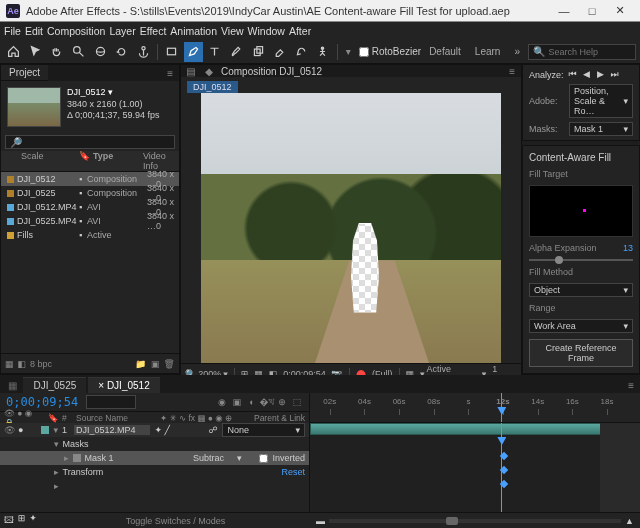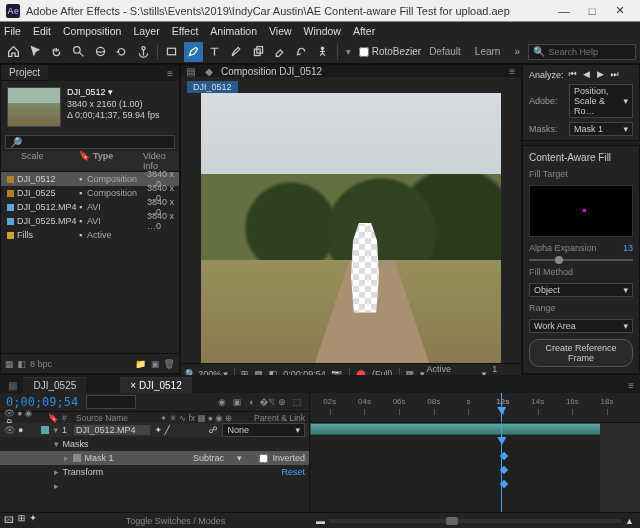--- a/index.html
+++ b/index.html
@@ -1,21 +1,21 @@
 <!DOCTYPE html>
 <html><head>
 <meta charset="utf-8">
 <style>
   * { box-sizing: border-box; margin: 0; padding: 0; }
   body { background: #1e1e1e; font-family: "Segoe UI", Tahoma, sans-serif; font-size: 10px; color: #ccc; overflow: hidden; width: 640px; height: 528px; }
   .titlebar { background: #f0f0f0; color: #333; height: 22px; display: flex; align-items: center; padding: 0 6px; border-bottom: 1px solid #888; }
   .titlebar .icon { width: 14px; height: 14px; background: #1e1e2e; border-radius: 2px; color: #a28eee; display: flex; align-items: center; justify-content: center; font-size: 9px; font-weight: bold; margin-right: 6px; }
   .titlebar .title { flex: 1; font-size: 11px; }
   .winbtn { width: 28px; height: 22px; display: flex; align-items: center; justify-content: center; font-size: 11px; }
-  .menubar { background: #232323; height: 18px; display: flex; align-items: center; padding: 0 4px; gap: 12px; font-size: 10.5px; }
+  .menubar { background: #232323; height: 18px; display: flex; align-items: center; padding: 0 4px; gap: 4px; font-size: 10.5px; }
   .menubar span { color: #ddd; }
   .toolbar { background: #232323; height: 24px; display: flex; align-items: center; padding: 0 4px; gap: 2px; border-bottom: 1px solid #111; }
   .toolbtn { width: 20px; height: 20px; display: flex; align-items: center; justify-content: center; color: #ccc; font-size: 12px; }
   .toolbtn.active { background: #2a6fb0; }
   .toolbtn svg { width: 13px; height: 13px; stroke: #ccc; fill: none; stroke-width: 1.5; }
   .tool-sep { width: 1px; height: 16px; background: #444; margin: 0 2px; }
   .toollabel { color: #aaa; margin: 0 6px; font-size: 10px; }
   .search { margin-left: auto; display: flex; align-items: center; background: #1a1a1a; border: 1px solid #444; height: 16px; padding: 0 4px; width: 110px; }
   .search input { background: transparent; border: none; color: #888; font-size: 9px; width: 100%; outline: none; }
 
@@ -65,26 +65,26 @@
   .label { color: #999; width: 36px; }
   .dropdown { flex: 1; background: #1a1a1a; border: 1px solid #444; padding: 1px 4px; display: flex; justify-content: space-between; align-items: center; font-size: 9px; }
   .playctrl { display: flex; gap: 4px; justify-content: flex-end; }
   .playctrl span { width: 10px; text-align: center; }
   .right-gap { flex: 1; background: #1e1e1e; }
   .caf { padding: 6px; font-size: 9px; display: flex; flex-direction: column; gap: 6px; }
   .caf .preview { width: 100%; height: 52px; background: #000; position: relative; border: 1px solid #333; }
   .caf .preview .dot { position: absolute; top: 45%; left: 52%; width: 3px; height: 3px; background: #f0f; }
   .slider { width: 100%; height: 2px; background: #555; position: relative; }
   .slider .knob { position: absolute; left: 25%; top: -3px; width: 8px; height: 8px; background: #888; border-radius: 50%; }
-  .btn-wide { border: 1px solid #555; border-radius: 10px; padding: 3px 4px; text-align: center; background: #2a2a2a; font-size: 9px; }
+  .btn-wide { border: 1px solid #555; border-radius: 0; padding: 3px 4px; text-align: center; background: #2a2a2a; font-size: 9px; }
 
   .timeline { height: 154px; background: #1e1e1e; border-top: 1px solid #111; display: flex; flex-direction: column; }
   .tl-tabs { display: flex; background: #1a1a1a; height: 18px; align-items: flex-end; gap: 2px; padding-left: 4px; }
   .tl-tab { background: #232323; padding: 2px 10px; font-size: 10px; border-top: 1px solid #333; }
-  .tl-tab.active { background: #2a2a2a; color: #fff; margin-left: 32px; }
+  .tl-tab.active { background: #2a2a2a; color: #fff; }
   .tl-head { display: flex; height: 30px; }
   .tl-left { width: 310px; background: #232323; border-right: 1px solid #111; display: flex; flex-direction: column; }
   .tl-time { display: flex; align-items: center; padding: 2px 6px; gap: 8px; }
   .timecode { color: #288ce0; font-size: 12px; font-family: monospace; }
   .tl-icons { display: flex; gap: 3px; margin-left: auto; }
   .tl-icons span { width: 12px; height: 12px; display: flex; align-items: center; justify-content: center; font-size: 9px; color: #888;}
   .tl-colhead { display: flex; font-size: 8.5px; color: #888; padding: 0 4px; gap: 4px; border-top: 1px solid #111; align-items: center; height: 12px;}
   .tl-right { flex: 1; background: #232323; position: relative; }
   .ruler { height: 30px; border-bottom: 1px solid #111; position: relative; font-size: 8px; color: #888; }
   .ruler .tick { position: absolute; top: 16px; border-left: 1px solid #555; height: 6px; }

